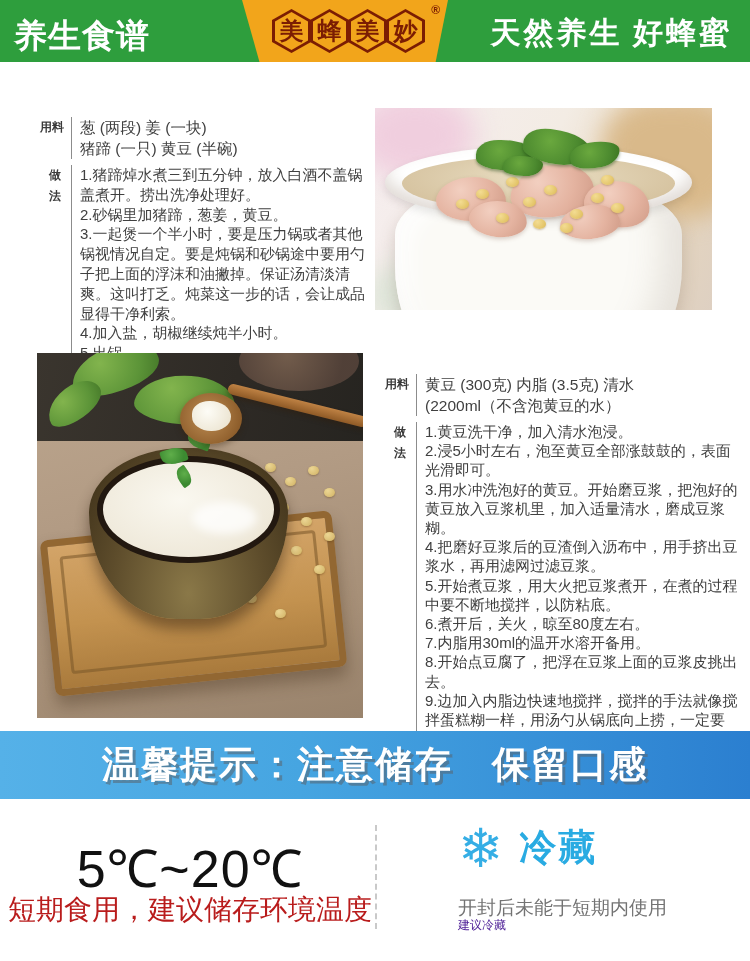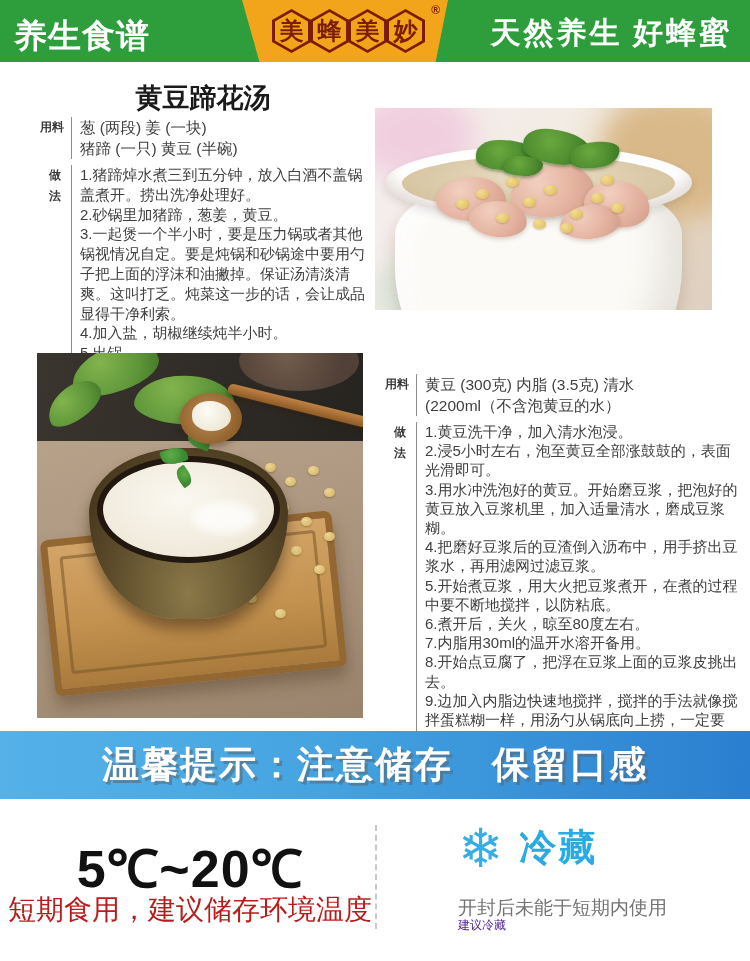--- a/index.html
+++ b/index.html
@@ -92,21 +92,21 @@
 
   
   .tip-banner { position:absolute; left:0; top:731px; width:750px; height:68px;
     background:linear-gradient(to right, #55B1E8 0%, #46A5E1 40%, #2B7FD0 100%);
     display:flex; align-items:center; justify-content:center; }
   .tip-banner-text { color:#ffffff; font-size:37px; font-weight:bold; letter-spacing:2px;
     text-shadow:3px 3px 0 rgba(90,100,110,0.55); }
 
   
   .storage { position:absolute; left:0; top:799px; width:750px; height:162px; background:#ffffff; }
-  .temp-range { position:absolute; left:0; top:32px; width:380px; text-align:center; font-size:52px; font-weight:bold; color:#111111; letter-spacing:1px; }
+  .temp-range { position:absolute; left:0; top:32px; width:380px; text-align:center; font-size:52px; font-weight:normal; color:#111111; letter-spacing:1px; }
   .temp-note { position:absolute; left:0; top:92px; width:380px; text-align:center; font-size:28px; color:#b91c1c; }
   .dashed-divider { position:absolute; left:375px; top:26px; height:104px; border-left:2px dashed #c9c9c9; }
   .fridge-row { position:absolute; left:458px; top:22px; display:flex; align-items:center; }
   .snowflake-icon { color:#35AEE5; font-size:54px; line-height:54px; }
   .fridge-label { margin-left:16px; color:#29ABE2; font-size:37px; font-weight:bold; letter-spacing:2px; }
   .fridge-note-1 { position:absolute; left:458px; top:96px; font-size:19px; color:#737373; }
   .fridge-note-2 { position:absolute; left:458px; top:118px; font-size:12px; color:#4c1d95; }
 </style>
 </head>
 <body>
@@ -128,21 +128,20 @@
           </span>
         <span class="hex">
             <span class="hex-inner">妙</span>
           </span>
       </div>
       <span class="reg-mark">®</span>
     </div>
     <div class="header-right-slogan">天然养生 好蜂蜜</div>
   </div>
 
-  <div class="recipe-title" style="left:33px; top:80px; width:340px;">黄豆蹄花汤</div>
 
   <div class="info-row" style="left:33px; top:117px;">
     <div class="row-label">用料</div>
     <div class="row-rule"></div>
     <div class="row-content" style="width:292px;">
       <div>葱 (两段) 姜 (一块)</div>
       <div>猪蹄 (一只) 黄豆 (半碗)</div>
     </div>
   </div>
 

